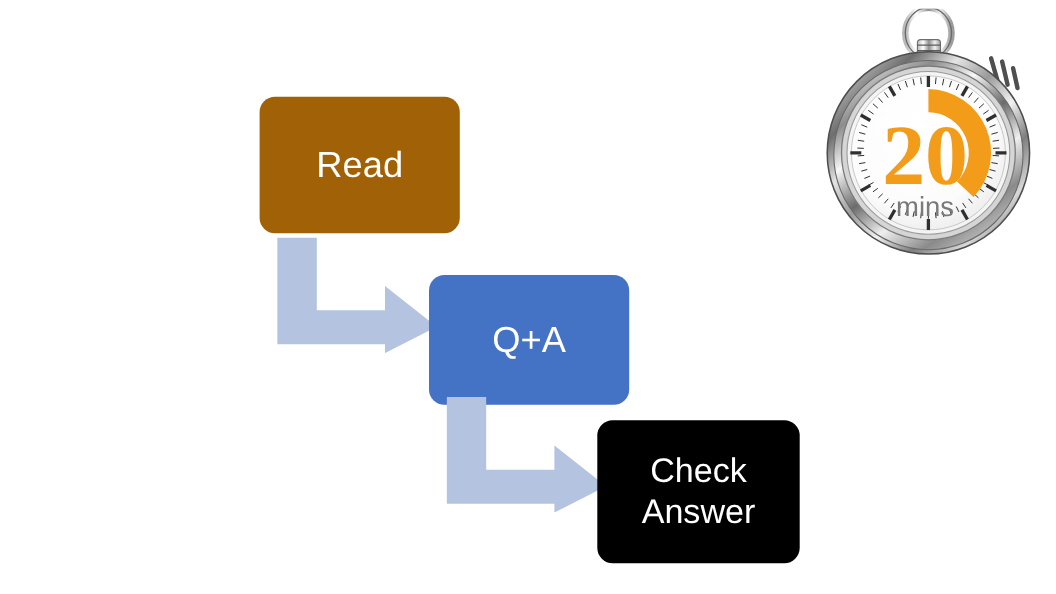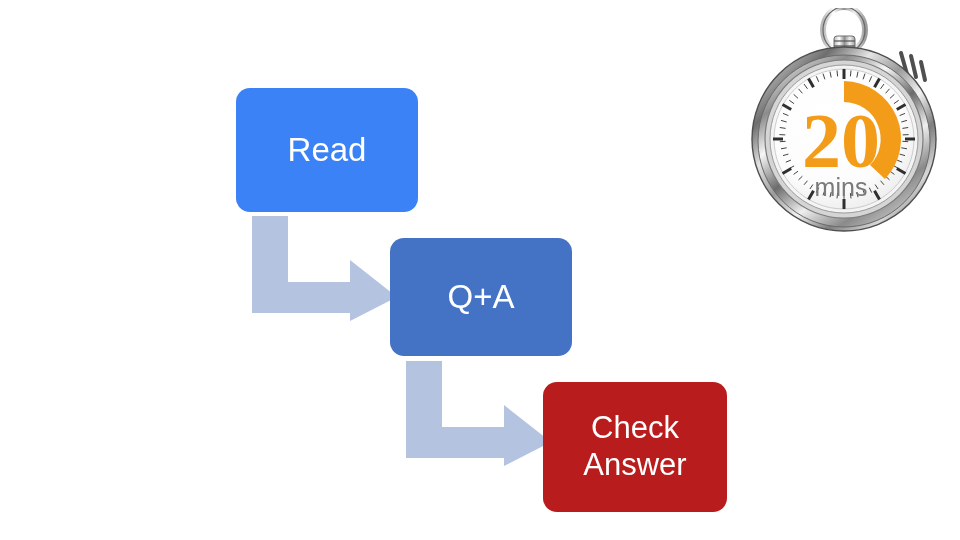--- a/index.html
+++ b/index.html
@@ -117,41 +117,41 @@
     font-family: "Liberation Sans", sans-serif;
     fill: #7A7A7A;
   }
 </style>
 </head>
 <body>
 
 <div id="slide" style="background: rgb(255, 255, 255);">
 
 
-  <div class="proc-box" id="box-read" style="background: #3b82f6; color: rgb(255, 255, 255); justify-content: center;">
+  <div class="proc-box" id="box-read" style="background: #a16207; color: rgb(255, 255, 255); justify-content: center;">
     <span>Read</span>
   </div>
 
   <div class="bent-arrow" id="arrow-1">
     <svg viewBox="0 0 145 105" width="145" height="105">
       <path d="M 0,0 L 36,0 L 36,66 L 98,66 L 98,44 L 145,81 L 98,105 L 98,97 L 0,97 Z" fill="#B4C3E0"></path>
     </svg>
   </div>
 
-  <div class="proc-box" id="box-qa" style="background: rgb(68, 114, 196); color: rgb(255, 255, 255);">
+  <div class="proc-box" id="box-qa" style="background: rgb(68, 114, 196); color: rgb(255, 255, 255); margin-top: 12px;">
     <span>Q+A</span>
   </div>
 
   <div class="bent-arrow" id="arrow-2">
     <svg viewBox="0 0 145 105" width="145" height="105">
       <path d="M 0,0 L 36,0 L 36,66 L 98,66 L 98,44 L 145,81 L 98,105 L 98,97 L 0,97 Z" fill="#B4C3E0"></path>
     </svg>
   </div>
 
-  <div class="proc-box" id="box-check" style="background: #b91c1c; color: rgb(255, 255, 255);">
+  <div class="proc-box" id="box-check" style="background: #000000; color: rgb(255, 255, 255);">
     <span>Check
 Answer</span>
   </div>
 
   <div id="stopwatch">
     <svg viewBox="0 0 222 228" width="222" height="228">
       <defs>
         <linearGradient id="metalRing" x1="0%" y1="0%" x2="100%" y2="100%">
           <stop offset="0%" stop-color="#FFFFFF"></stop>
           <stop offset="10%" stop-color="#BFBFBF"></stop>

